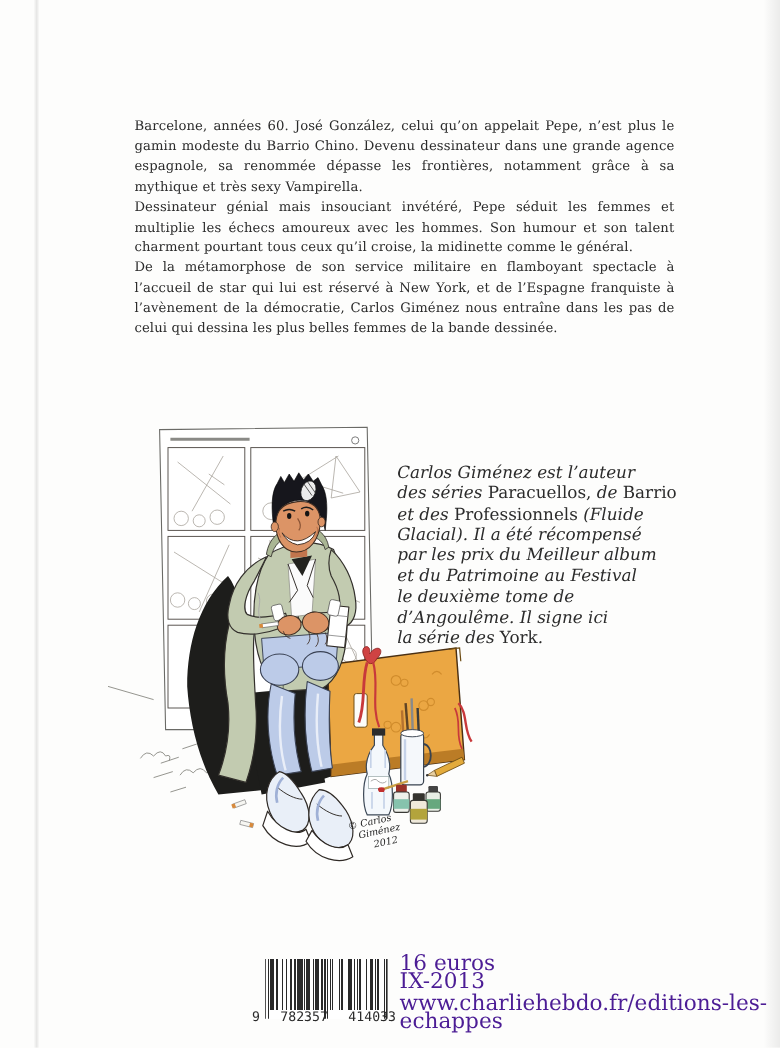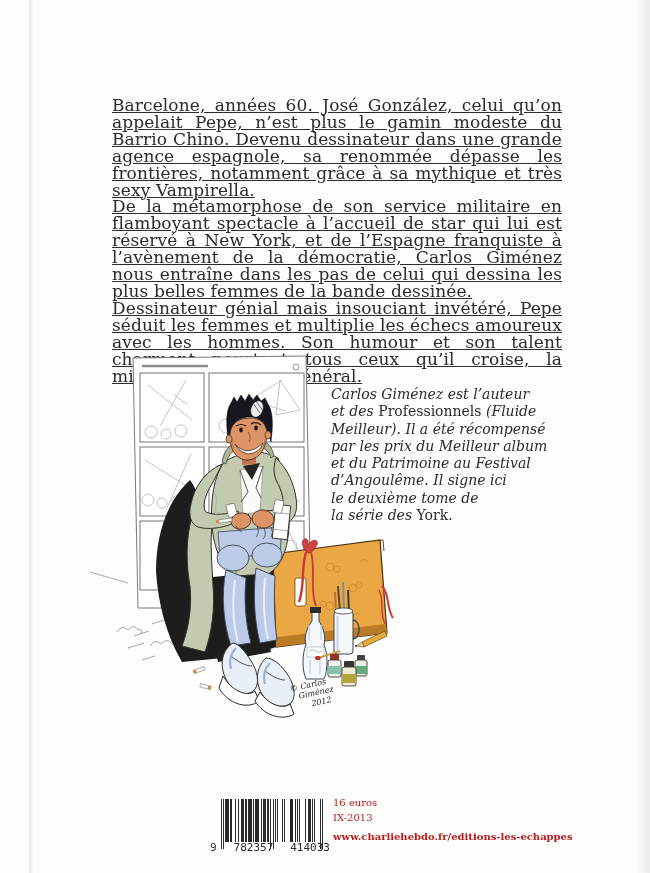--- a/index.html
+++ b/index.html
@@ -6,58 +6,59 @@
   body{
     width:650px;height:873px;position:relative;overflow:hidden;
     background:#fdfdfc;color:#2b2b2b;
     font-family:"DejaVu Serif","Liberation Serif",serif;
   }
   .crease{position:absolute;left:28px;top:0;width:5px;height:100%;
     background:linear-gradient(to right,rgba(0,0,0,0),rgba(0,0,0,0.09),rgba(0,0,0,0));}
   .right-shade{position:absolute;right:0;top:0;width:14px;height:100%;
     background:linear-gradient(to left,rgba(0,0,0,0.07),rgba(0,0,0,0));}
   .synopsis{position:absolute;left:112px;top:97px;width:450px;
-    font-size:17px;line-height:16.9px;text-align:justify;letter-spacing:.1px;text-decoration:underline;}
+    font-size:11px;line-height:16.9px;text-align:justify;letter-spacing:.1px;}
   .synopsis p{margin:0;}
   .author-note{position:absolute;left:331px;top:386px;width:238px;
     font-size:14px;line-height:17.3px;font-style:italic;}
   .author-line span.roman{font-style:normal;}
   .illu{position:absolute;left:90px;top:340px;width:310px;height:430px;}
   .barcode{position:absolute;left:221px;top:799px;width:102px;height:50px;background:#fff;}
   .barcode svg{display:block;}
   .barcode-digits{position:absolute;left:210px;top:841px;width:120px;
     display:flex;justify-content:space-between;
     font-family:"DejaVu Sans Mono","Liberation Mono",monospace;font-size:11px;color:#2a2a2a;}
-  .pubinfo{position:absolute;left:333px;top:796px;font-size:10px;line-height:14.8px;color:#b91c1c;}
-  .pubinfo .website{margin-top:4.5px;font-weight:bold;}
+  .pubinfo{position:absolute;left:333px;top:796px;font-size:18px;line-height:14.8px;color:#4c1d95;}
+  .pubinfo .website{margin-top:4.5px;}
   .ln{stroke:#2f2a26;fill:none;}
   .sketch{stroke:#a8a29a;stroke-width:.65;fill:none;}
   .panel{fill:#ffffff;stroke:#55504b;stroke-width:.8;}
   .hatch{stroke:#90908a;stroke-width:.8;fill:none;}
 </style>
 </head>
 <body>
 
 <div class="crease"></div>
 <div class="right-shade"></div>
 
 <div class="synopsis">
   <p>Barcelone, années 60. José González, celui qu’on appelait Pepe, n’est plus le gamin modeste du Barrio Chino. Devenu dessinateur dans une grande agence espagnole, sa renommée dépasse les frontières, notamment grâce à sa mythique et très sexy Vampirella.</p>
+  <p>Dessinateur génial mais insouciant invétéré, Pepe séduit les femmes et multiplie les échecs amoureux avec les hommes. Son humour et son talent charment pourtant tous ceux qu’il croise, la midinette comme le général.</p>
   <p>De la métamorphose de son service militaire en flamboyant spectacle à l’accueil de star qui lui est réservé à New York, et de l’Espagne franquiste à l’avènement de la démocratie, Carlos Giménez nous entraîne dans les pas de celui qui dessina les plus belles femmes de la bande dessinée.</p>
-  <p>Dessinateur génial mais insouciant invétéré, Pepe séduit les femmes et multiplie les échecs amoureux avec les hommes. Son humour et son talent charment pourtant tous ceux qu’il croise, la midinette comme le général.</p>
 </div>
 
 <div class="author-note">
     <div class="author-line"><span>Carlos Giménez est l’auteur</span></div>
+    <div class="author-line"><span>des séries </span><span class="roman">Paracuellos,</span><span> de </span><span class="roman">Barrio</span></div>
     <div class="author-line"><span>et des </span><span class="roman">Professionnels</span><span> (Fluide</span></div>
-    <div class="author-line"><span>Meilleur). Il a été récompensé</span></div>
+    <div class="author-line"><span>Glacial). Il a été récompensé</span></div>
     <div class="author-line"><span>par les prix du Meilleur album</span></div>
     <div class="author-line"><span>et du Patrimoine au Festival</span></div>
+    <div class="author-line"><span>le deuxième tome de</span></div>
     <div class="author-line"><span>d’Angoulême. Il signe ici</span></div>
-    <div class="author-line"><span>le deuxième tome de</span></div>
     <div class="author-line"><span>la série des </span><span class="roman">York</span><span>.</span></div>
   </div>
 
 <svg class="illu" viewBox="0 0 310 430" xmlns="http://www.w3.org/2000/svg">
 
   <g>
     <path class="hatch" d="M0,232 L38,243"></path>
     <path class="hatch" d="M44,296 l15,-5 M38,308 l16,-5 M52,320 l13,-4 M62,284 l12,-4"></path>
     <path class="hatch" d="M27,292 q5,-8 11,-2 q6,-7 10,0 q5,-2 3,4"></path>
     <path class="hatch" d="M60,306 q5,-8 11,-2 q6,-7 11,0 q5,-2 3,4"></path>

